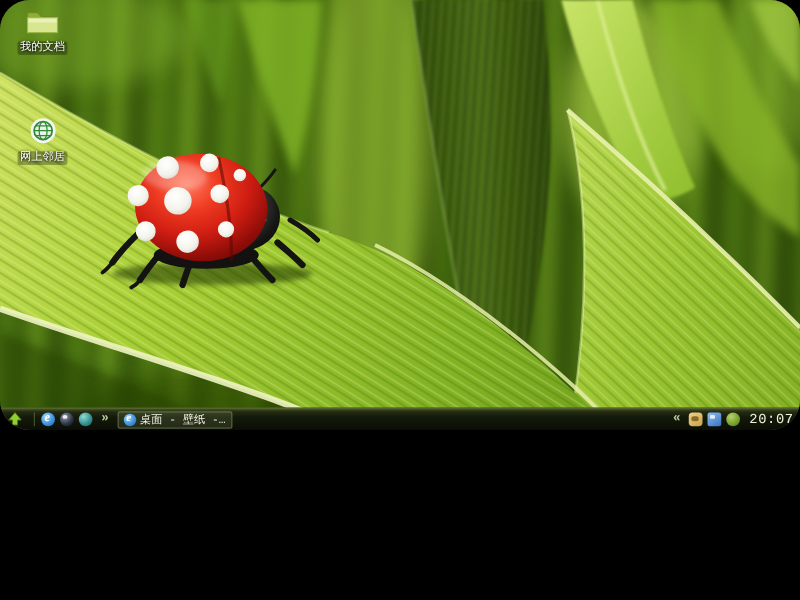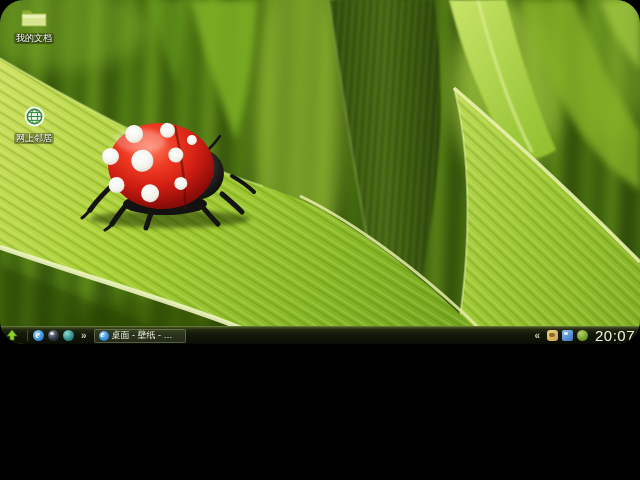--- a/index.html
+++ b/index.html
@@ -1,38 +1,38 @@
 <!DOCTYPE html>
 <html><head>
 <meta charset="utf-8">
 <style>
   html,body{margin:0;padding:0;background:#000;}
   #screen{position:relative;width:640px;height:344px;overflow:hidden;
-          font-family:Liberation Sans, sans-serif;border-radius:24px;}
+          font-family:Liberation Mono, monospace;border-radius:24px;}
 
   
   .wallpaper{position:absolute;left:0;top:0;width:640px;height:462px;overflow:hidden;}
   .wp-base{position:absolute;left:-20px;top:-20px;right:-20px;bottom:-20px;
     background:linear-gradient(100deg,#41660d 0%,#547e13 28%,#3c5e0b 52%,#4a7210 74%,#365409 100%);}
   .wp-streaks{position:absolute;left:-25px;top:-25px;right:-25px;bottom:-25px;
     background:repeating-linear-gradient(92deg,
       rgba(150,200,50,.32) 0 10px, rgba(25,45,5,.40) 16px 30px,
       rgba(95,145,28,.28) 34px 44px, rgba(35,60,8,.35) 48px 58px);
     filter:blur(6px);}
   svg.blades{position:absolute;left:0;top:0;}
 
   .ladybug{position:absolute;left:80px;top:118px;width:176px;height:114px;}
 
   
   .desk-icon{position:absolute;left:6px;width:56px;text-align:center;cursor:default;}
   .desk-icon .glyph{display:flex;justify-content:center;align-items:flex-end;height:24px;}
   .desk-icon .lbl{display:inline-block;margin-top:2px;font-size:9px;line-height:11px;color:#fff;
     text-shadow:0 1px 2px rgba(0,0,0,.9),0 0 3px rgba(0,0,0,.6);
     background:rgba(22,32,8,.32);border-radius:2px;padding:0 2px;white-space:nowrap;}
-  #icon-docs{top:3px;} #icon-computer{top:46px;} #icon-network{top:103px;} #icon-recycle{top:139px;}
+  #icon-docs{top:3px;} #icon-computer{top:46px;} #icon-network{top:91px;} #icon-recycle{top:139px;}
 
   
   .taskbar{position:absolute;left:0;bottom:0;width:640px;height:18px;
     background:linear-gradient(#4a5526 0%,#232b12 14%,#141a0a 40%,#0a0d05 100%);
     border-top:1px solid rgba(165,200,95,.55);box-sizing:border-box;
     display:flex;align-items:center;font-size:9px;color:#e9efdb;}
   .tb-start{display:flex;align-items:center;justify-content:center;width:24px;height:16px;cursor:pointer;}
   .tb-sep{width:1px;height:11px;background:rgba(190,220,130,.28);margin:0 3px;}
   .tb-ql{display:flex;align-items:center;gap:4px;margin-left:2px;}
   .tb-ql .qli{width:11px;height:11px;border-radius:50%;position:relative;cursor:pointer;}
@@ -50,21 +50,21 @@
     background:radial-gradient(circle at 35% 30%,#9fd4f8,#3f93dd 55%,#1f5fae);}
   .tb-task .tico::after{content:"e";position:absolute;left:2px;top:-2px;font:italic bold 9px "Liberation Serif",serif;color:#fff;}
   .tb-spacer{flex:1;}
   .tb-tray{display:flex;align-items:center;gap:4px;padding-right:5px;}
   .tray-ico{width:11px;height:11px;border-radius:2px;cursor:pointer;position:relative;}
   .tray-ico.yellow{background:linear-gradient(145deg,#ecd489,#caa04a);border-radius:3px;}
   .tray-ico.yellow::after{content:"";position:absolute;left:2px;top:3px;width:6px;height:4px;border-radius:2px;background:#8a6a2a;}
   .tray-ico.blue{background:linear-gradient(145deg,#8cc0f0,#3a6fc0);}
   .tray-ico.blue::after{content:"";position:absolute;left:2px;top:2px;width:4px;height:3px;background:rgba(255,255,255,.8);border-radius:1px;}
   .tray-ico.green{border-radius:50%;background:radial-gradient(circle at 35% 30%,#b4d46a,#6f9a24 65%,#47641a);}
-  .tb-clock{font-size:15px;color:#eef4da;letter-spacing:.5px;margin-left:3px;cursor:default;}
+  .tb-clock{font-size:11px;color:#eef4da;letter-spacing:.5px;margin-left:3px;cursor:default;}
 </style>
 </head>
 <body>
 
 <div id="screen">
 
   <div class="wallpaper">
     <div class="wp-base"></div>
     <div class="wp-streaks"></div>
 

